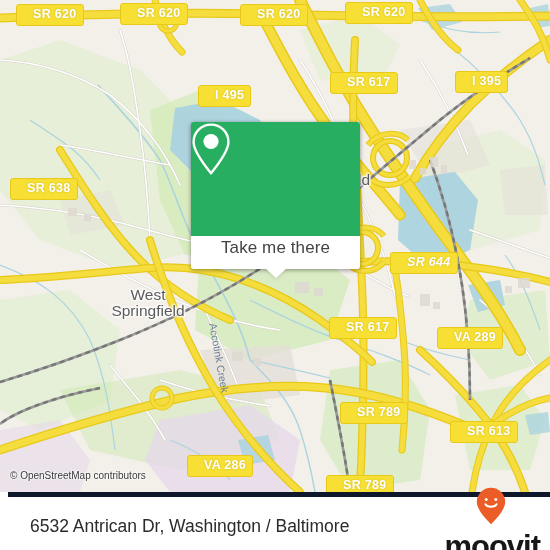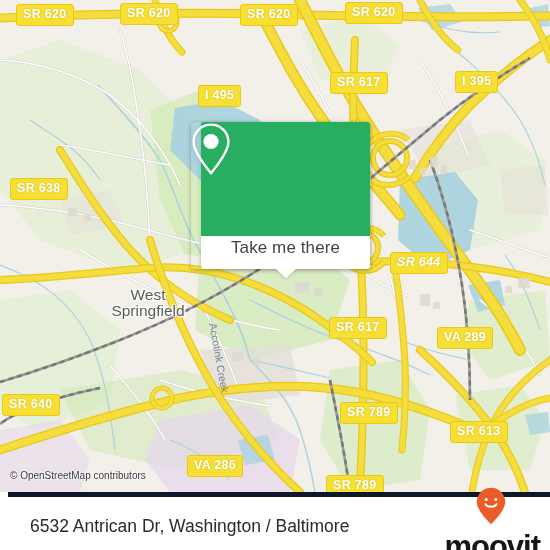--- a/index.html
+++ b/index.html
@@ -14,21 +14,21 @@
   .shield{
     position:absolute;
     background:#f7e033;
     border:1.5px solid #e8c91a;
     border-radius:3px;
     color:#fff;
     font-size:12.5px;
     font-weight:bold;
     letter-spacing:.3px;
     line-height:1;
-    padding:3px 6px 4px 6px;
+    padding:3px 6px 4px 16px;
     white-space:nowrap;
     text-shadow:0 0 2px rgba(120,100,0,.35);
     font-family:"Liberation Sans",sans-serif;
   }
 
   
   .place{
     position:absolute;
     color:#5b5b5b;
     font-size:15.5px;
@@ -56,21 +56,20 @@
     font-family:"Liberation Sans",sans-serif;
     text-shadow:0 0 3px #fff,0 0 3px #fff,0 0 2px #fff;
   }
 
   
   .card{
     position:absolute;left:191px;top:122px;width:169px;
     border-radius:3px;overflow:visible;
     box-shadow:0 1px 4px rgba(0,0,0,.28);
     filter:drop-shadow(0 1px 2px rgba(0,0,0,.15));
-    padding-left:10px;
   }
   .card-top{
     background:#27ae60;height:114px;border-radius:3px 3px 0 0;
     display:flex;align-items:center;justify-content:center;
   }
   .card-bottom{
     background:#fff;height:24px;border-radius:0 0 3px 3px;
     display:flex;align-items:center;justify-content:center;
     position:relative;padding-bottom:9px;
   }
@@ -320,21 +319,20 @@
     <div class="shield" style="left:120px;top:3px;">SR 620</div>
     <div class="shield" style="left:240px;top:4px;">SR 620</div>
     <div class="shield" style="left:345px;top:2px;">SR 620</div>
     <div class="shield" style="left:330px;top:72px;">SR 617</div>
     <div class="shield" style="left:455px;top:71px;">I 395</div>
     <div class="shield" style="left:198px;top:85px;">I 495</div>
     <div class="shield" style="left:10px;top:178px;">SR 638</div>
     <div class="shield" style="left:390px;top:252px;font-style:italic;">SR 644</div>
     <div class="shield" style="left:329px;top:317px;">SR 617</div>
     <div class="shield" style="left:437px;top:327px;">VA 289</div>
-    <div class="shield" style="left:2px;top:394px;">SR 640</div>
     <div class="shield" style="left:340px;top:402px;">SR 789</div>
     <div class="shield" style="left:450px;top:421px;">SR 613</div>
     <div class="shield" style="left:187px;top:455px;">VA 286</div>
     <div class="shield" style="left:326px;top:475px;">SR 789</div>
 
     <div class="place" style="left:112px;top:286px;width:72px;">West</div>
     <div class="place" style="left:100px;top:302px;width:96px;">Springfield</div>
     <div class="place" style="left:358px;top:171px;">ld</div>
 
     <div class="creek" style="left:219px;top:322px;transform:rotate(80deg);">Accotink Creek</div>

